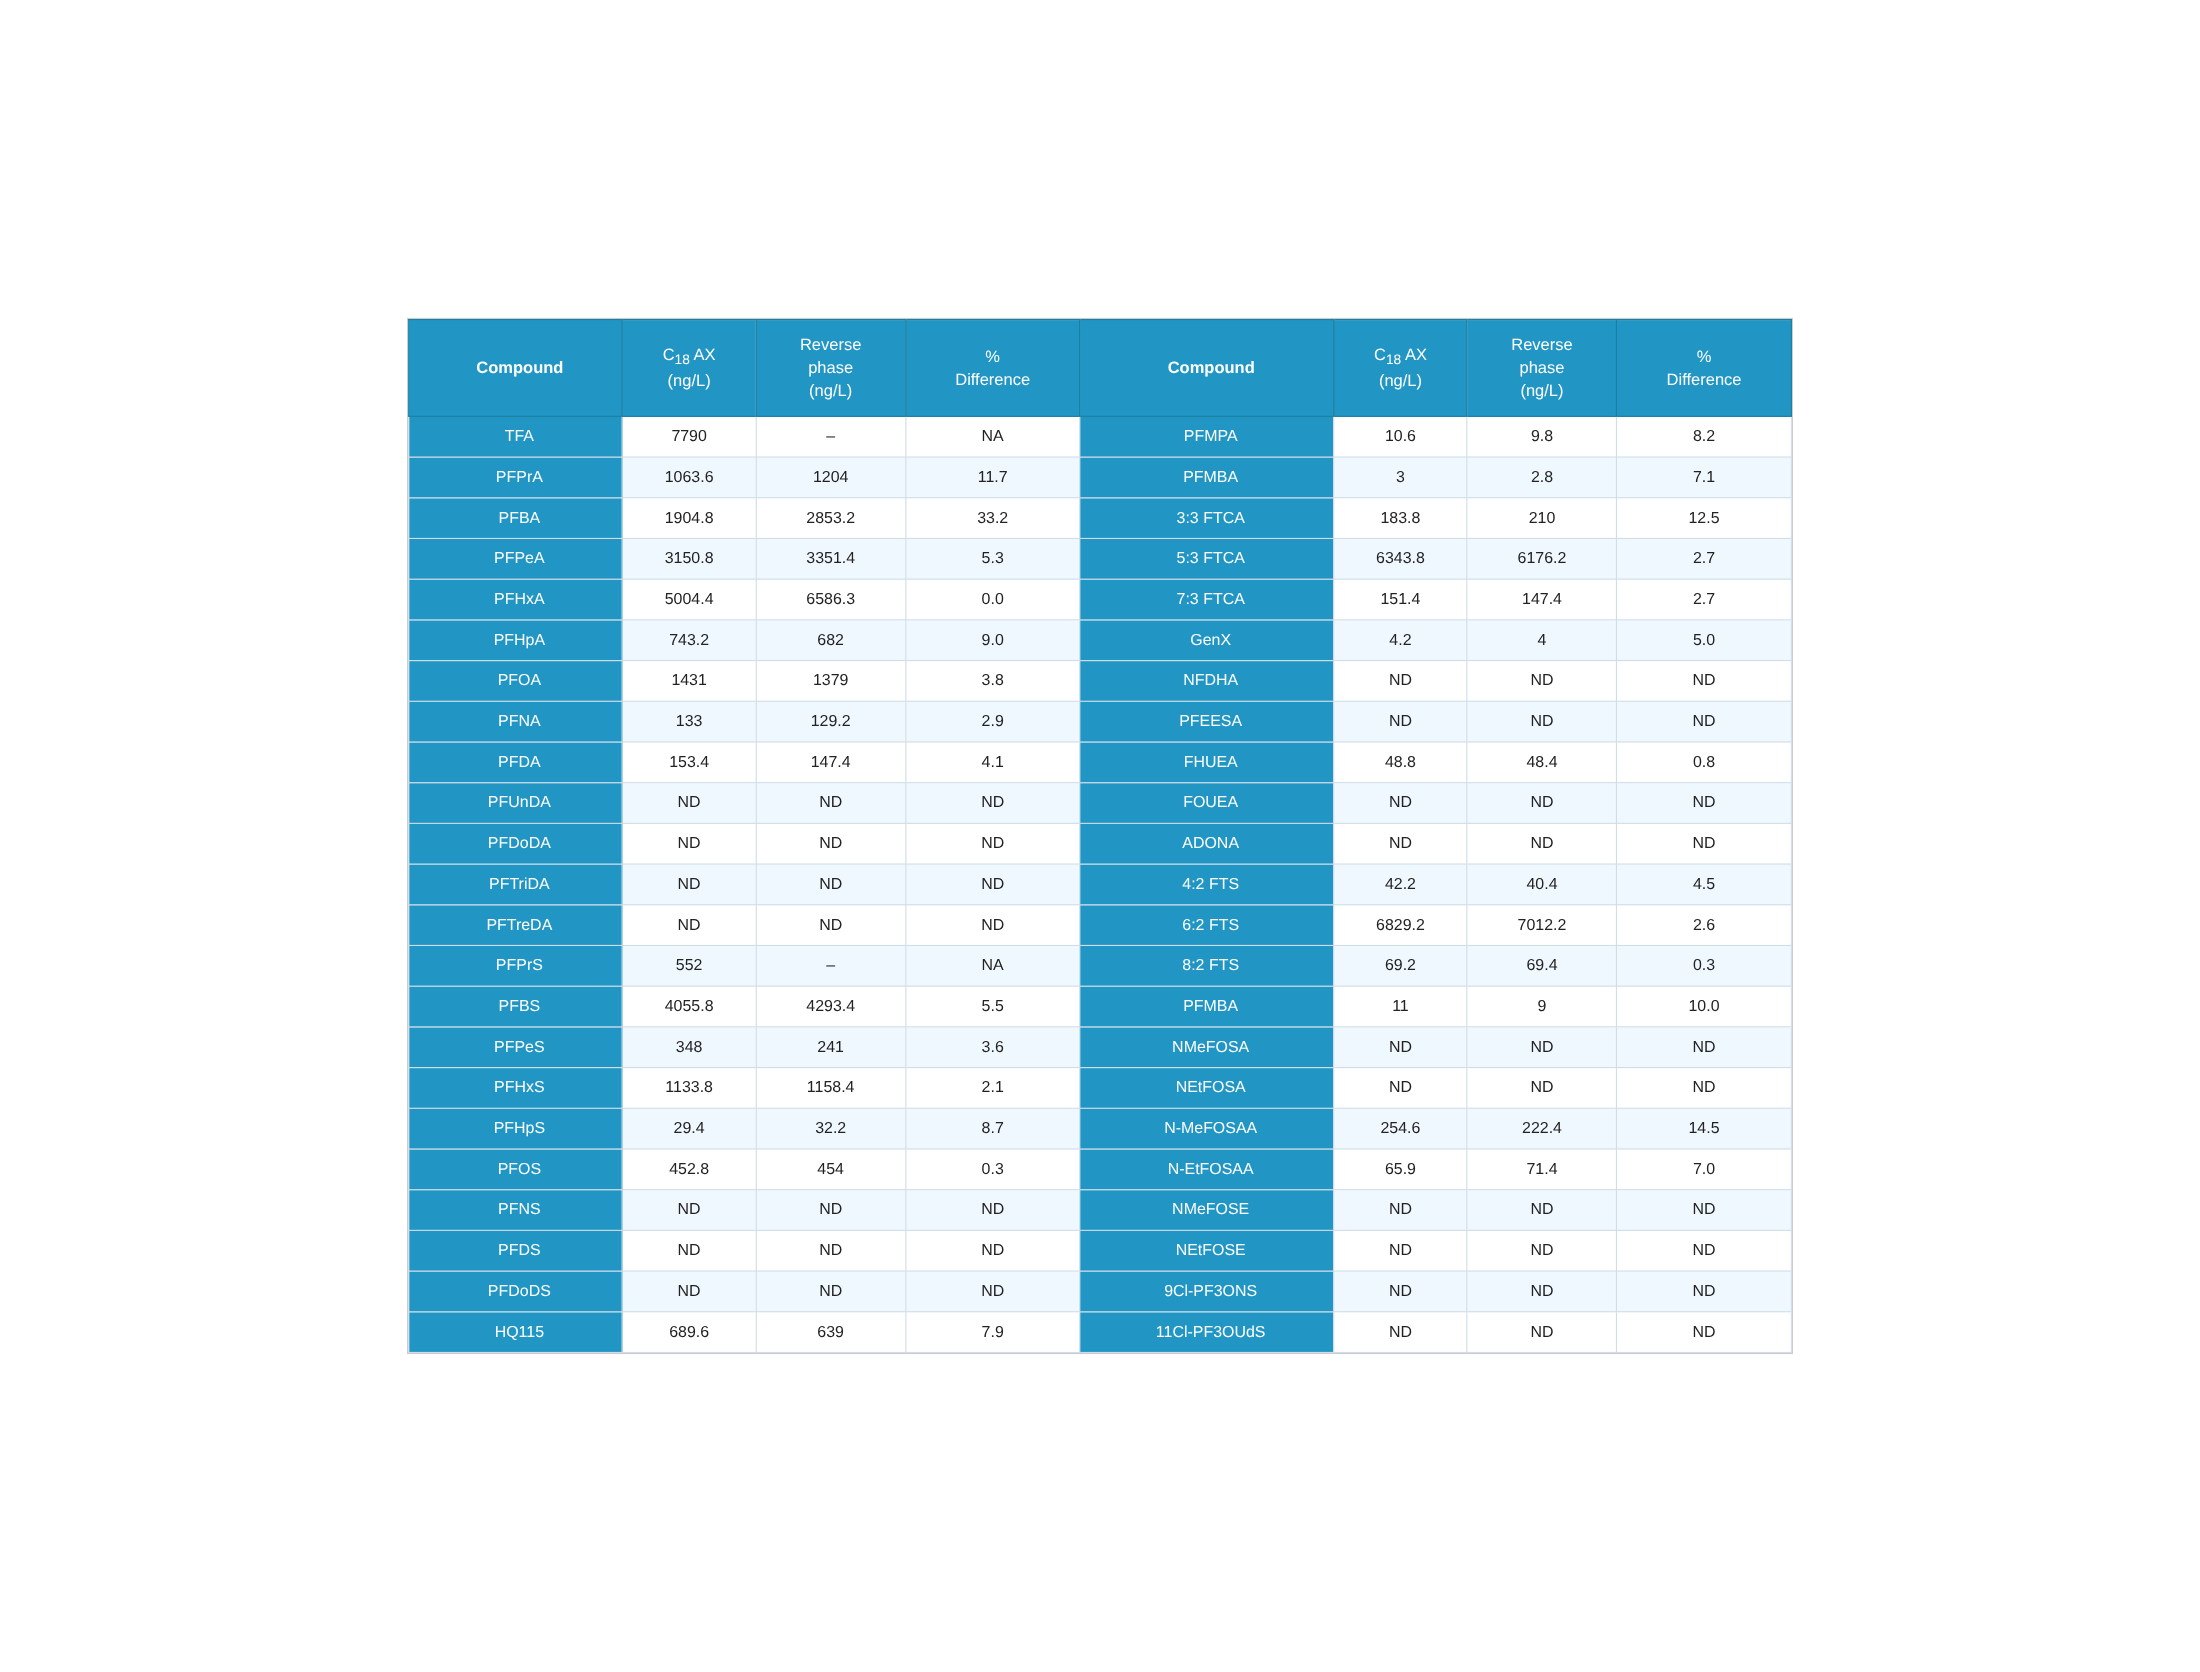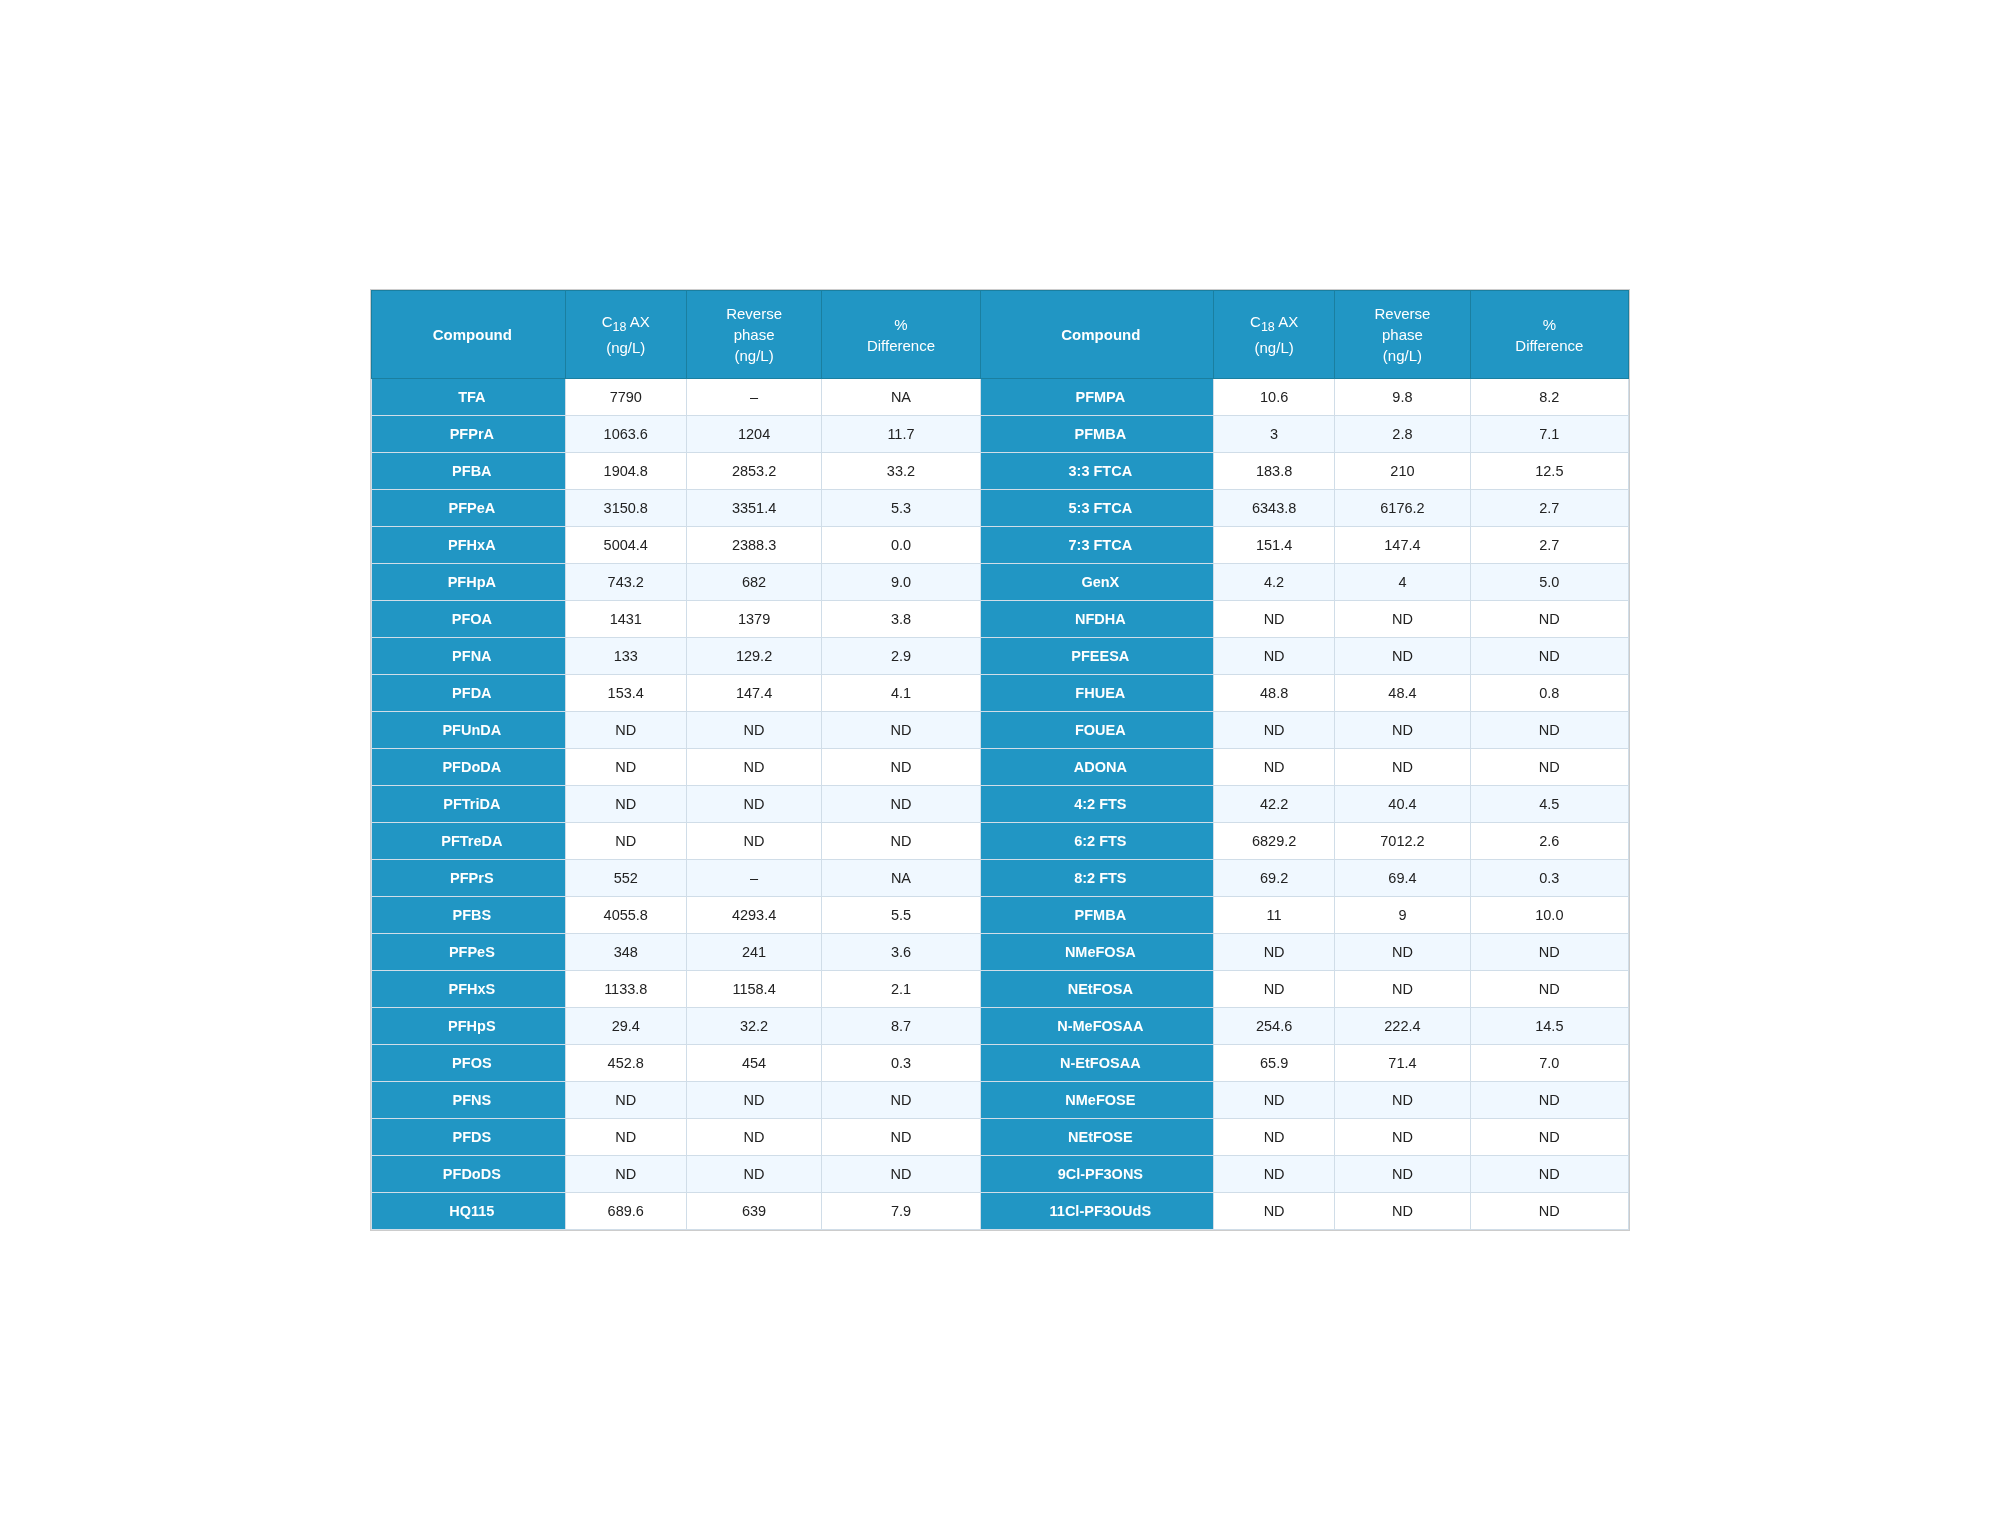--- a/index.html
+++ b/index.html
@@ -52,21 +52,21 @@
       background-color: #2196c4 !important;
       color: #fff !important;
     }
     thead th.col-compound {
       background-color: #2196c4;
       padding-left: 16px;
     }
     tbody td.col-compound {
       background-color: #2196c4;
       color: #ffffff;
-      font-weight: bold;
+      font-weight: normal;
       padding-left: 15px;
     }
   </style>
 </head>
 <body>
 
 <div class="table-container">
   <table>
     <thead>
       <tr>
@@ -117,21 +117,21 @@
           <td>3351.4</td>
           <td>5.3</td>
           <td class="col-compound">5:3 FTCA</td>
           <td>6343.8</td>
           <td>6176.2</td>
           <td>2.7</td>
         </tr>
         <tr>
           <td class="col-compound">PFHxA</td>
           <td>5004.4</td>
-          <td>2388.3</td>
+          <td>6586.3</td>
           <td>0.0</td>
           <td class="col-compound">7:3 FTCA</td>
           <td>151.4</td>
           <td>147.4</td>
           <td>2.7</td>
         </tr>
         <tr>
           <td class="col-compound">PFHpA</td>
           <td>743.2</td>
           <td>682</td>

